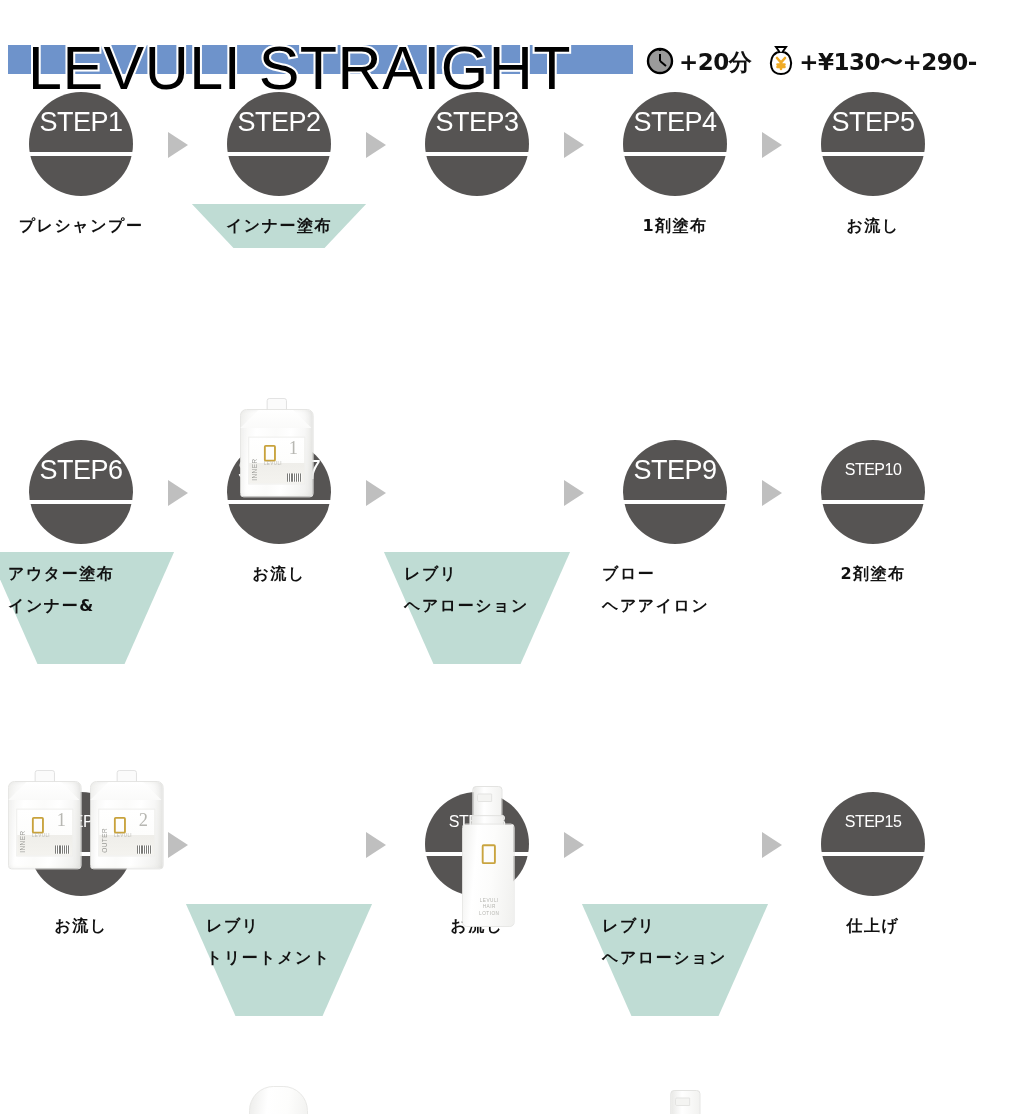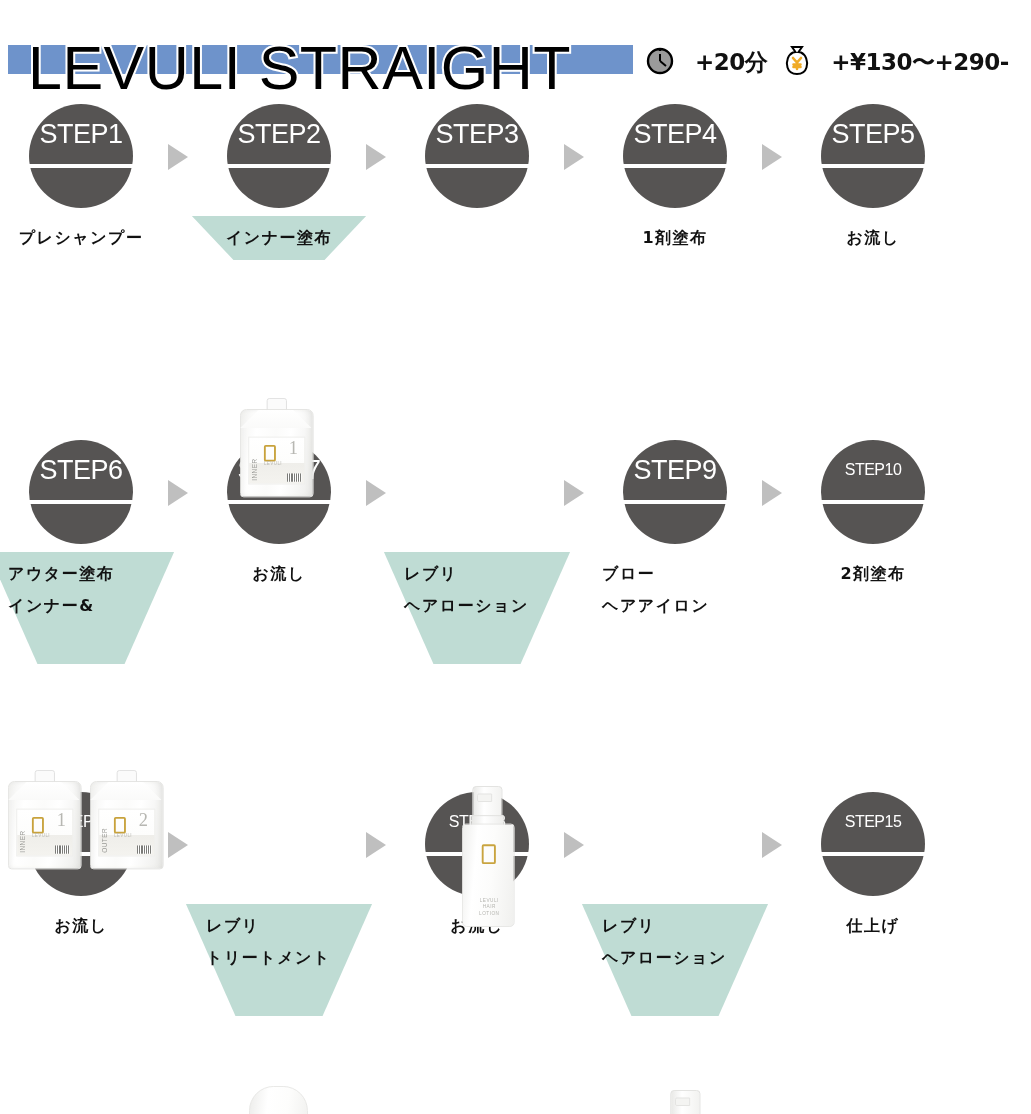--- a/index.html
+++ b/index.html
@@ -30,21 +30,21 @@
     font-family:"Liberation Sans","DejaVu Sans",sans-serif;
     margin-top:32px;
   }
   .meta{
     position:absolute;left:645px;top:44px;
     display:flex;align-items:center;gap:16px;
     font-size:23px;font-weight:bold;color:#111;
     font-family:"DejaVu Sans","Liberation Sans",sans-serif;
     white-space:nowrap;
   }
-  .meta-item{display:flex;align-items:center;gap:20px;}
+  .meta-item{display:flex;align-items:center;gap:4px;}
   .meta-txt{letter-spacing:-0.5px;}
 
   
   .row{position:absolute;left:0;width:1031px;}
   .step{position:absolute;top:0;width:198px;}
   .circle-wrap{position:relative;width:104px;height:104px;margin:0 auto;}
   .circle{
     position:absolute;left:0;top:0;width:104px;height:104px;
     border-radius:50%;background:#565453;
   }
@@ -210,21 +210,21 @@
             <path d="M9 3 L12.5 8 L10 8.5 C5.5 10.5 2.5 17 4.5 23.5 C6 28.5 10 30 14 30 C18 30 22 28.5 23.5 23.5 C25.5 17 22.5 10.5 18 8.5 L15.5 8 L19 3 Z" fill="#ffffff" stroke="#000" stroke-width="2"></path>
             <path d="M10 14 L14 18.5 L18 14 M14 18.5 L14 25 M10.5 20.5 L17.5 20.5 M10.5 23 L17.5 23" stroke="#f0ab26" stroke-width="2.6" fill="none" stroke-linecap="round"></path>
           </svg>
         </span>
         <span class="meta-txt">+¥130〜+290-</span>
       </span>
     </div>
   </div>
 
   <div id="rows-host">
-      <div class="row" style="top:104px;height:340px;">
+      <div class="row" style="top:92px;height:340px;">
         <div class="arrow" style="left:168px;"></div>
         <div class="arrow" style="left:366px;"></div>
         <div class="arrow" style="left:564px;"></div>
         <div class="arrow" style="left:762px;"></div>
         <div class="step" style="left:-18px;">
       <div class="circle-wrap">
         <div class="circle"></div>
         <div class="circle-line"></div>
         <div class="circle-label">STEP1</div>
       </div>

